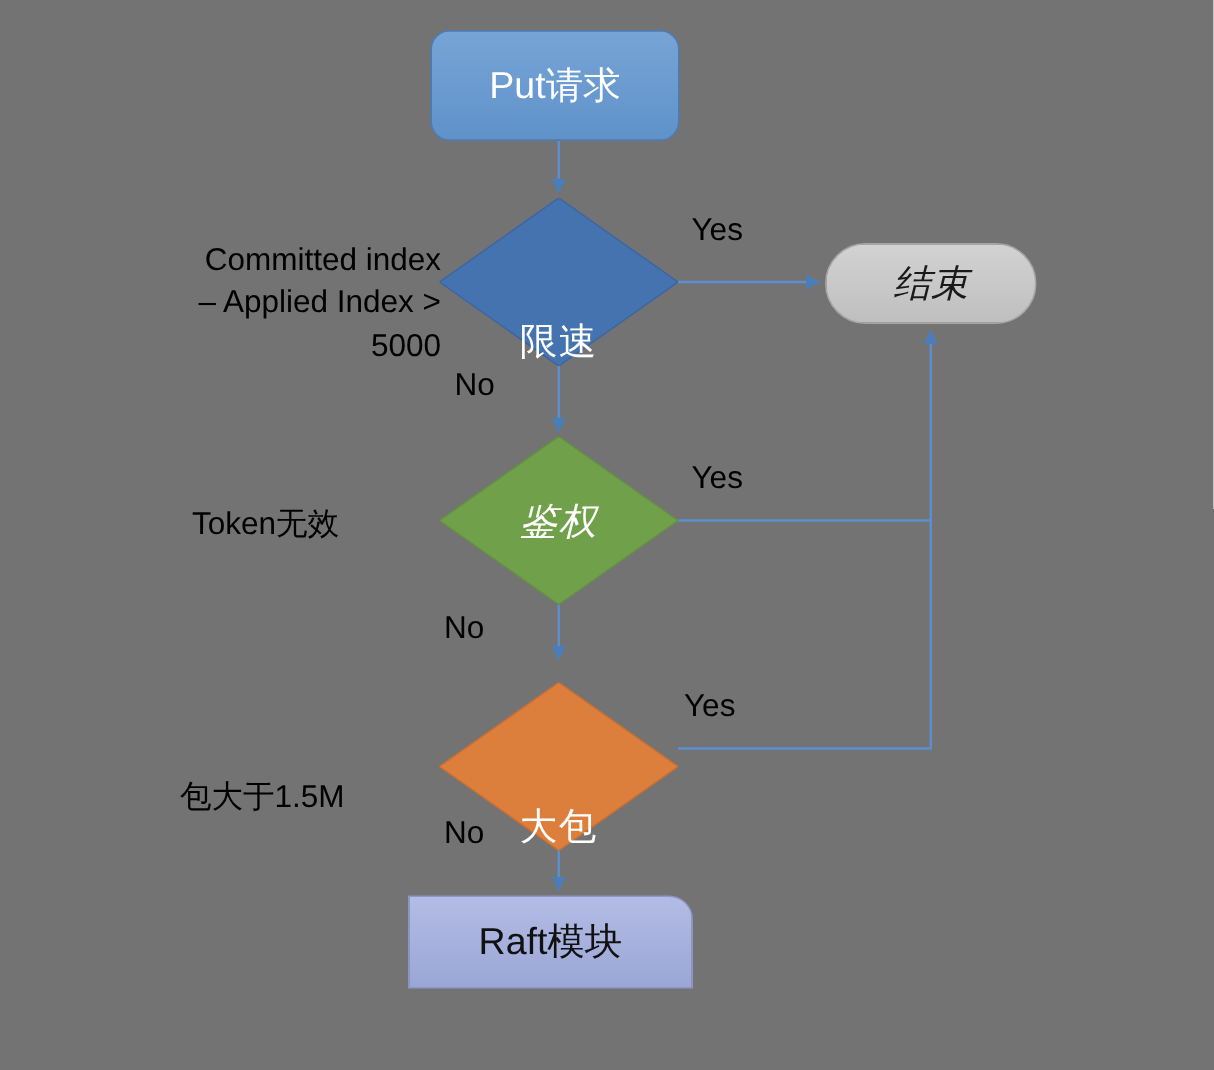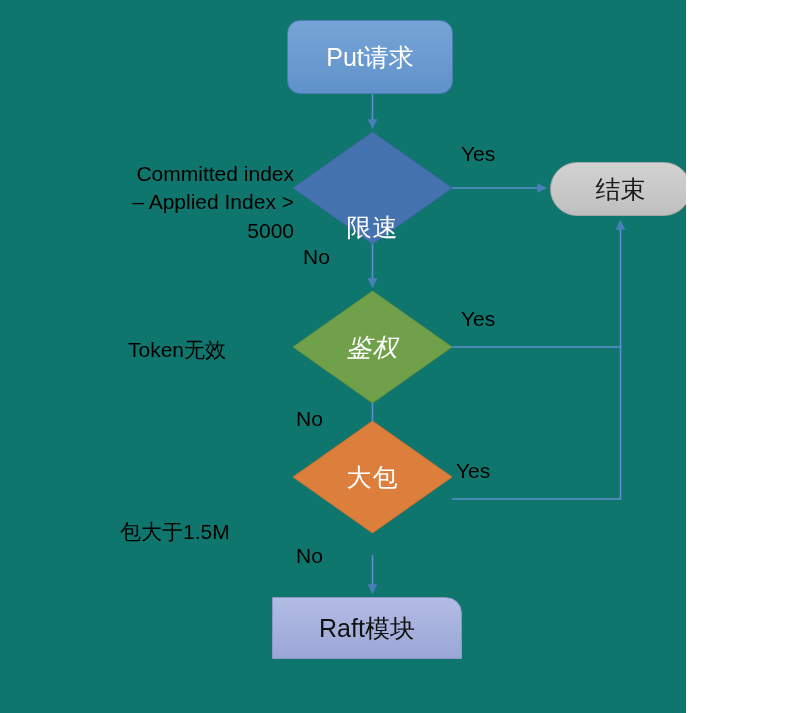--- a/index.html
+++ b/index.html
@@ -5,23 +5,23 @@
   html, body {
     margin: 0;
     padding: 0;
     background: #ffffff;
   }
   body {
     font-family: "Liberation Sans", "DejaVu Sans", sans-serif;
   }
   #canvas {
     position: relative;
-    width: 686px;
+    width: 809px;
     height: 713px;
-    background: #0f766e;
+    background: #737373;
     overflow: hidden;
   }
   svg.edges {
     position: absolute;
     left: 0;
     top: 0;
     width: 809px;
     height: 713px;
   }
 
@@ -53,20 +53,21 @@
   .node-end {
     left: 550px;
     top: 162px;
     width: 141px;
     height: 54px;
     border-radius: 27px;
     background: linear-gradient(180deg, #d2d2d2 0%, #bfbfbf 100%);
     border: 1px solid #a6a6a6;
     color: #1a1a1a;
     font-size: 25px;
+    font-style: italic;
   }
 
   
   .node-process {
     left: 272px;
     top: 597px;
     width: 190px;
     height: 62px;
     border-radius: 0 16px 0 0;
     background: linear-gradient(180deg, #b3bce4 0%, #9aa6d6 100%);
@@ -92,21 +93,21 @@
   }
   .diamond .dlabel {
     position: relative;
     z-index: 2;
     color: #ffffff;
     font-size: 25px;
     letter-spacing: 1px;
   }
   .d-rate   { left: 293px; top: 132px; width: 159px; height: 112px; align-items: flex-end; }
   .d-auth   { left: 293px; top: 291px; width: 159px; height: 112px; font-style: italic; }
-  .d-big    { left: 293px; top: 421px; width: 159px; height: 112px; }
+  .d-big    { left: 293px; top: 455px; width: 159px; height: 112px; align-items: flex-end; }
 
   
   .note {
     position: absolute;
     color: #000000;
     font-size: 21px;
     line-height: 1.35;
     white-space: pre-line;
   }
   .note-rate  { left: 79px;  top: 160px; width: 215px; text-align: right; }

